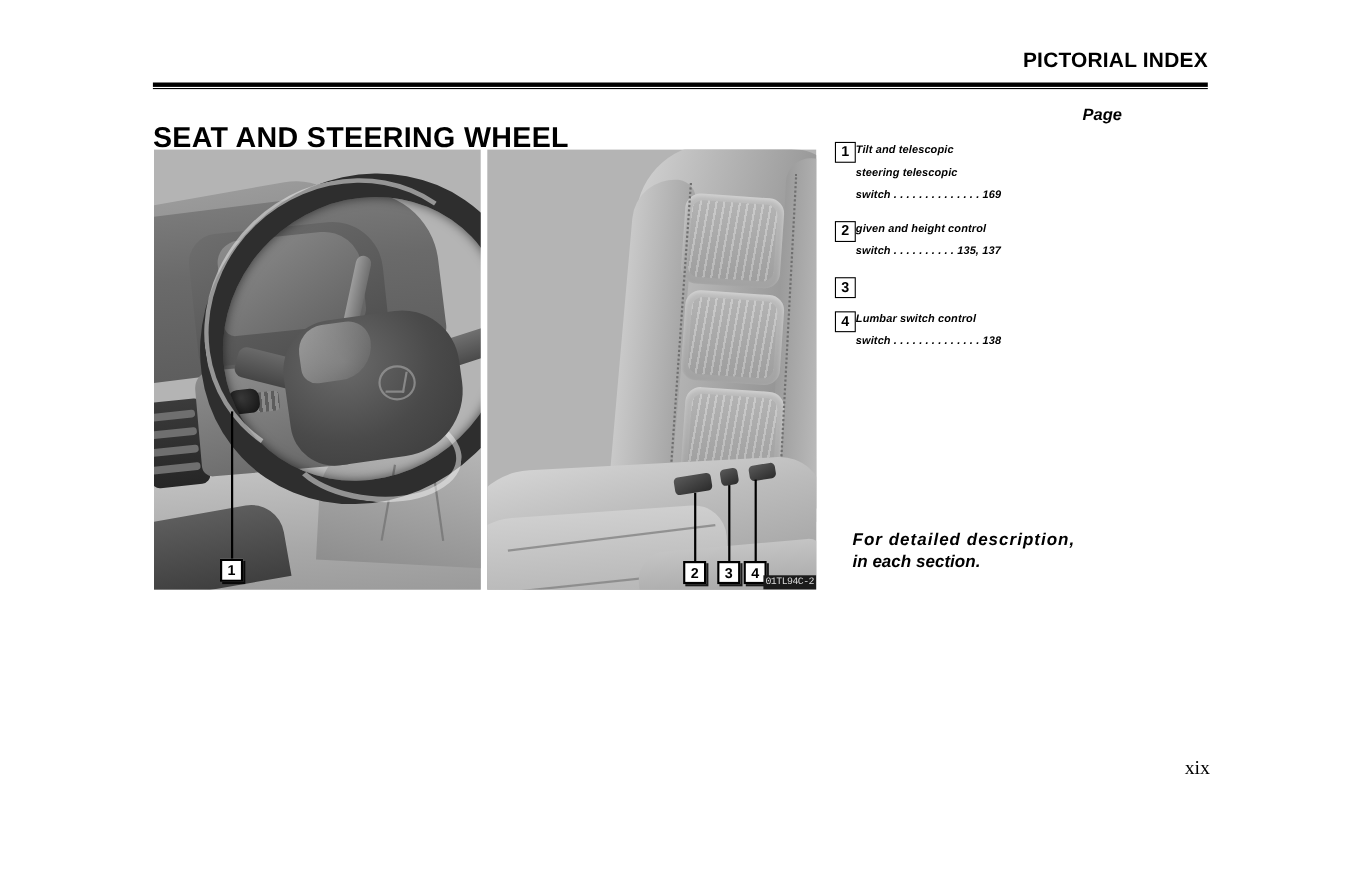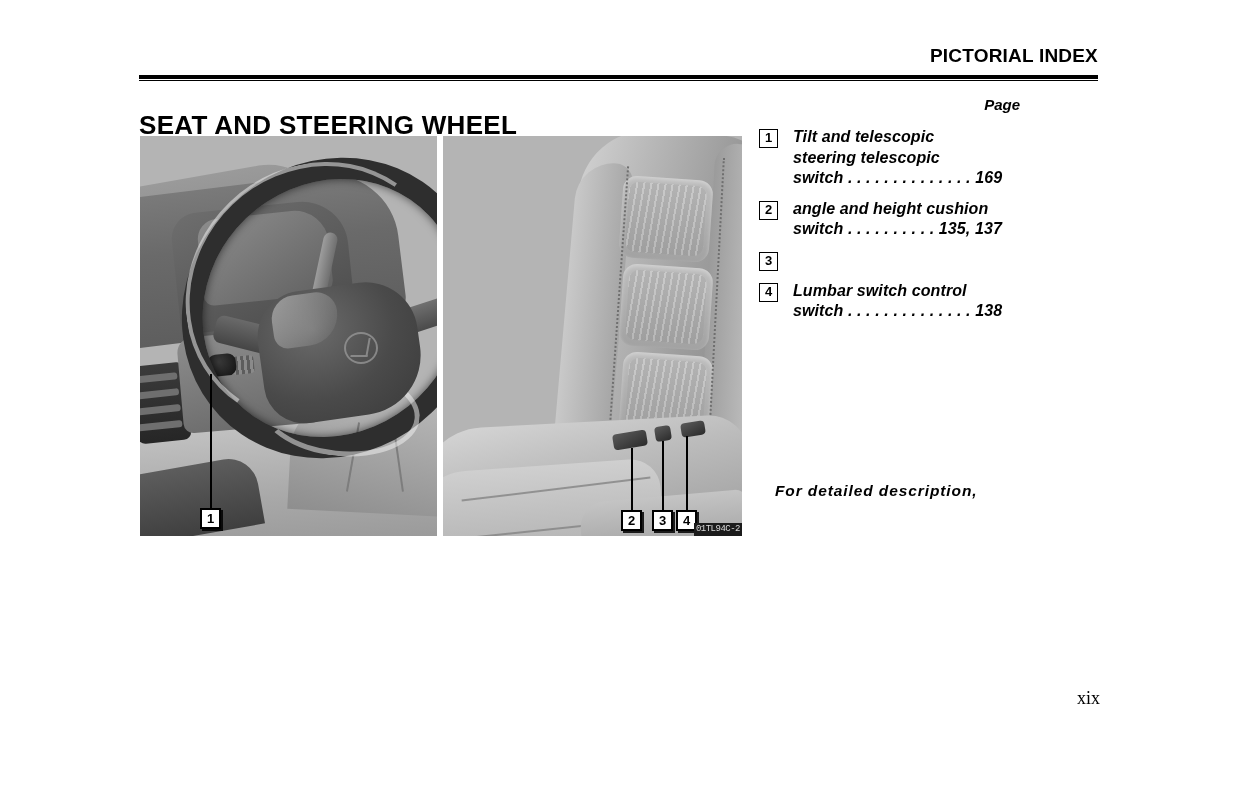--- a/index.html
+++ b/index.html
@@ -395,22 +395,21 @@
     border: 1.5px solid #000000;
     box-sizing: border-box;
     font-size: 13px;
     font-weight: bold;
     line-height: 16px;
     text-align: center;
     margin-top: 2px;
   }
   .index-text {
     flex: 1 1 auto;
-    margin-left: 15px;
-    font-size: 16px;
+    font-size: 10px;
     font-weight: bold;
     font-style: italic;
     line-height: 20.5px;
     letter-spacing: 0.1px;
   }
   .index-text .line { white-space: nowrap; display: block; }
 
   
   #footnote {
     position: absolute;
@@ -541,35 +540,36 @@
     <div class="index-text">
       <span class="line">Tilt and telescopic</span>
       <span class="line">steering telescopic</span>
       <span class="line">switch . . . . . . . . . . . . . .  169</span>
     </div>
   </div>
 
   <div class="index-item">
     <div class="index-num">2</div>
     <div class="index-text">
-      <span class="line">angle and height cushion</span>
+      <span class="line">given and height control</span>
       <span class="line">switch . . . . . . . . . .  135, 137</span>
     </div>
   </div>
 
   <div class="index-item">
     <div class="index-num">3</div>
   </div>
 
   <div class="index-item">
     <div class="index-num">4</div>
     <div class="index-text">
       <span class="line">Lumbar switch control</span>
       <span class="line">switch . . . . . . . . . . . . . .  138</span>
     </div>
   </div>
 </div>
 
 <div id="footnote">
   <span class="line spread">For detailed description,</span>
+  <span class="line">in each section.</span>
 </div>
 
 <div id="folio">xix</div>
 
 </body></html>

